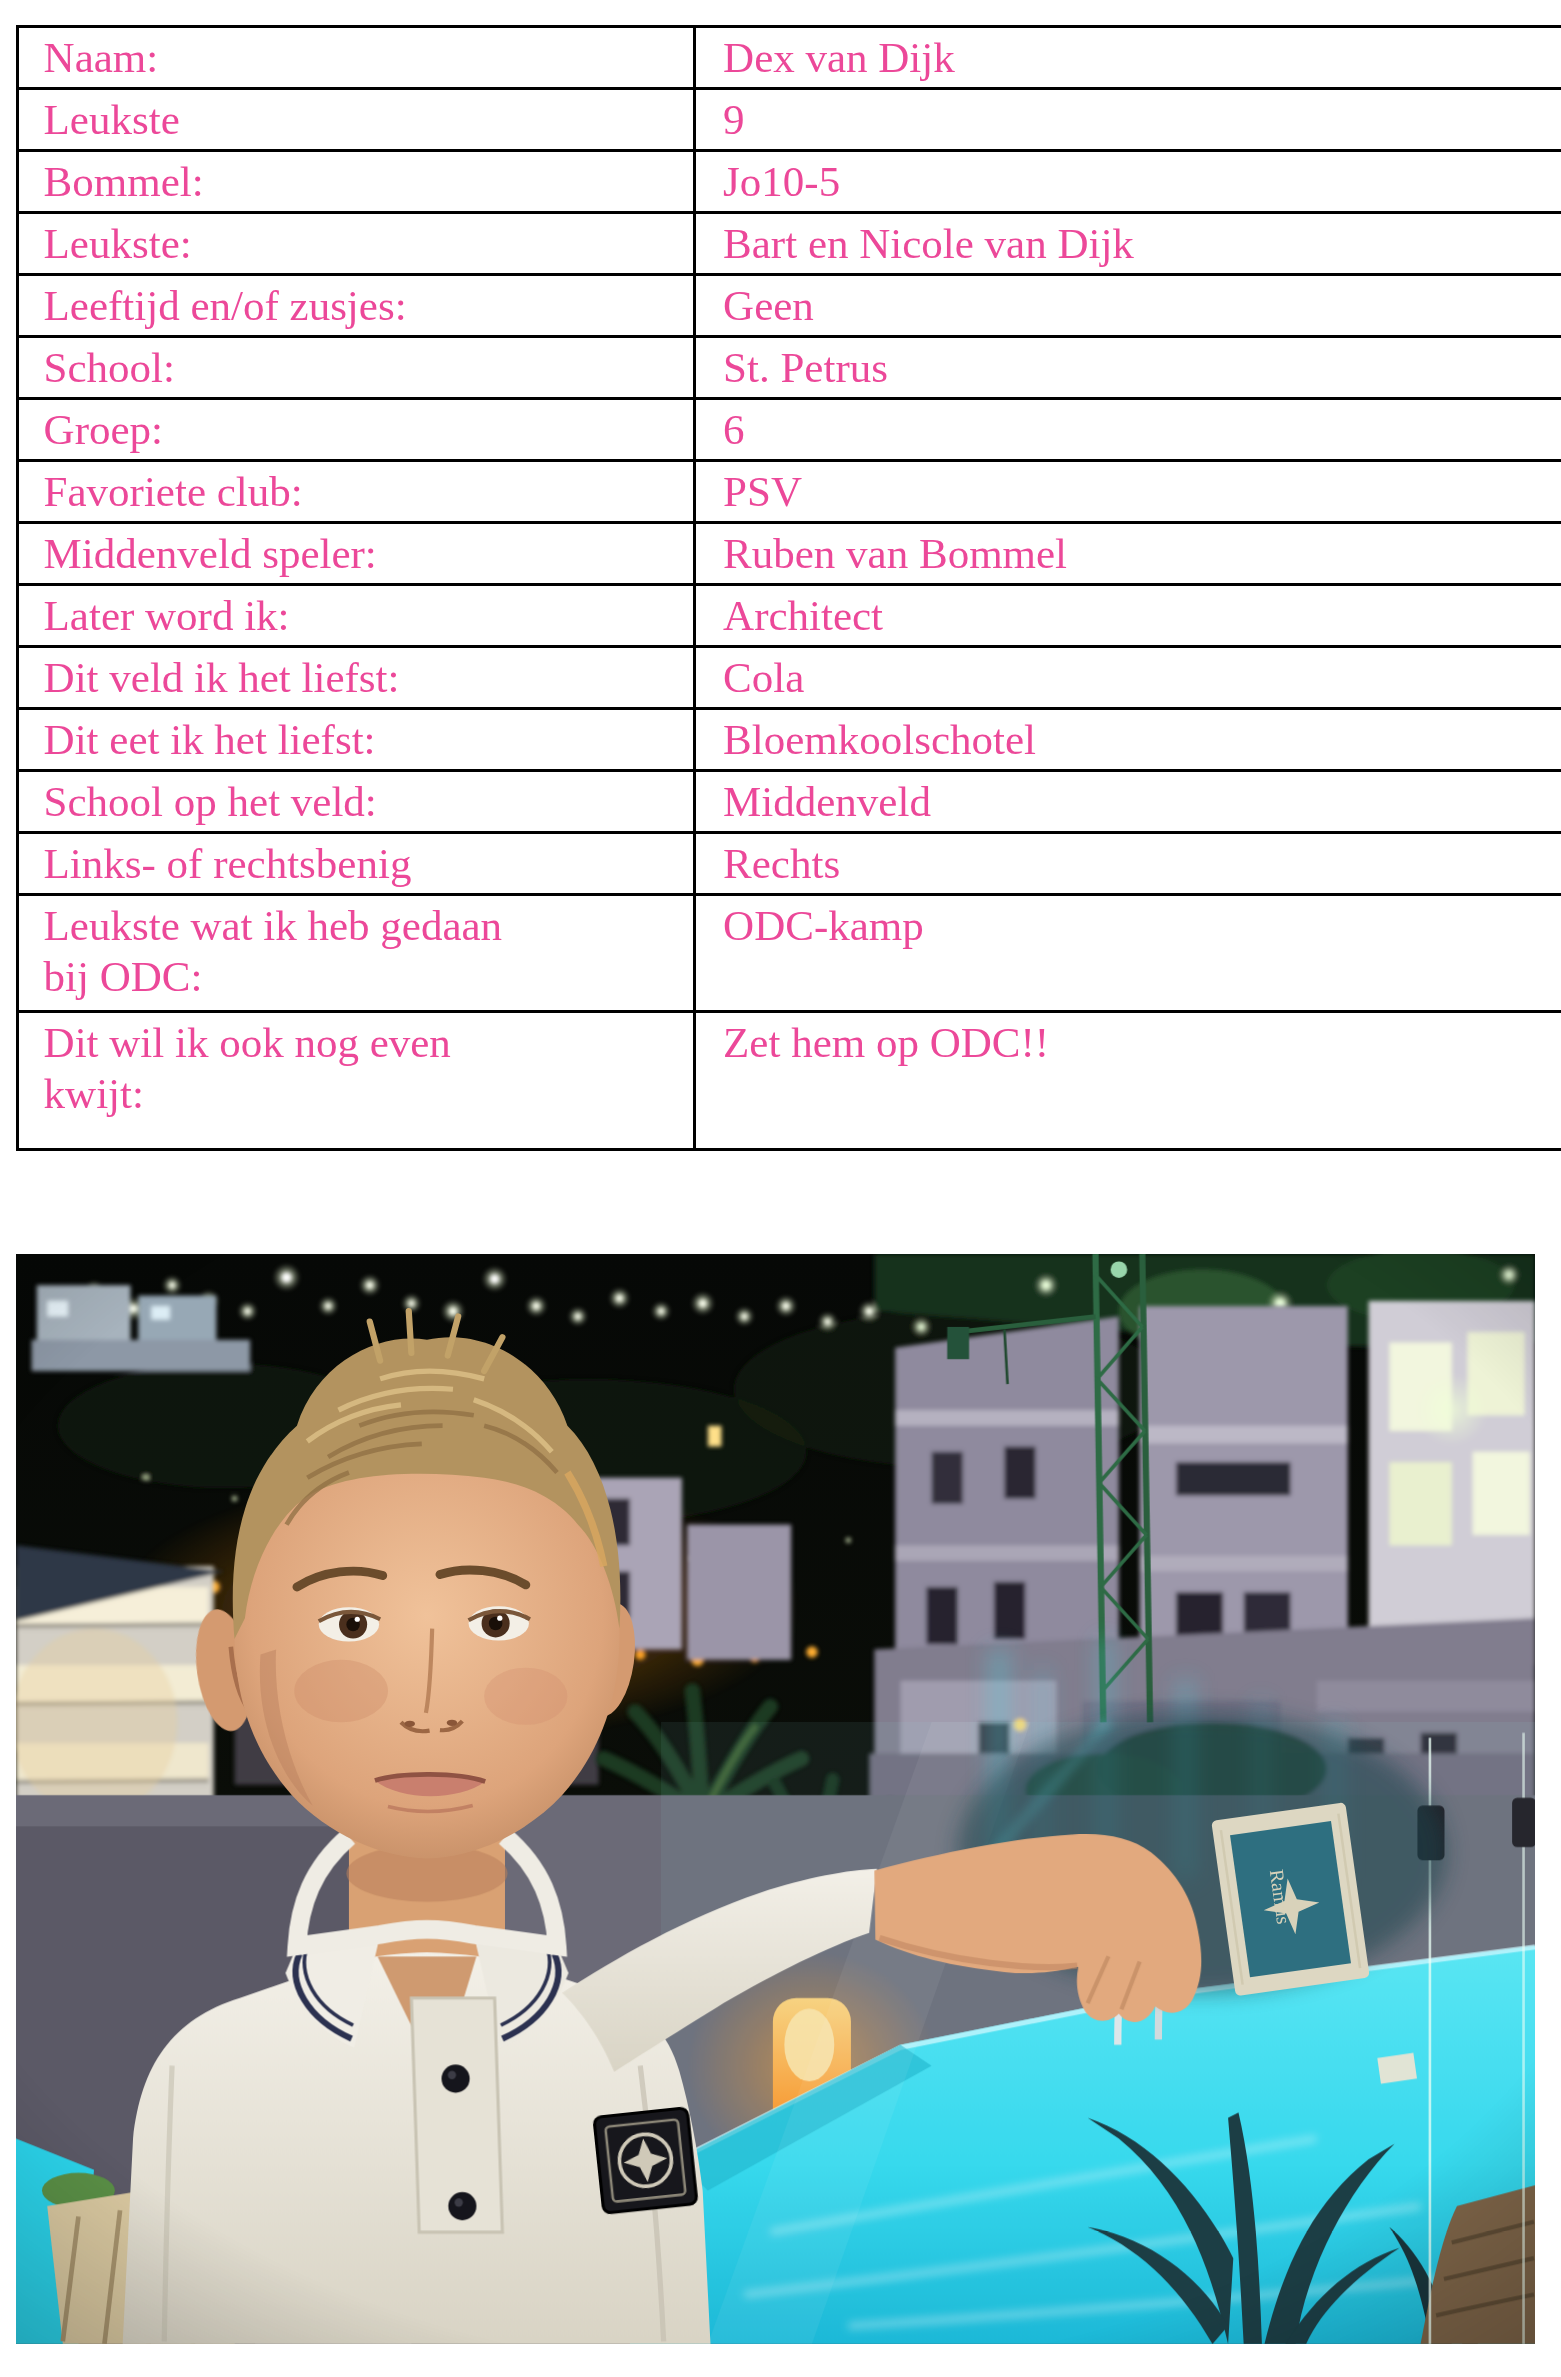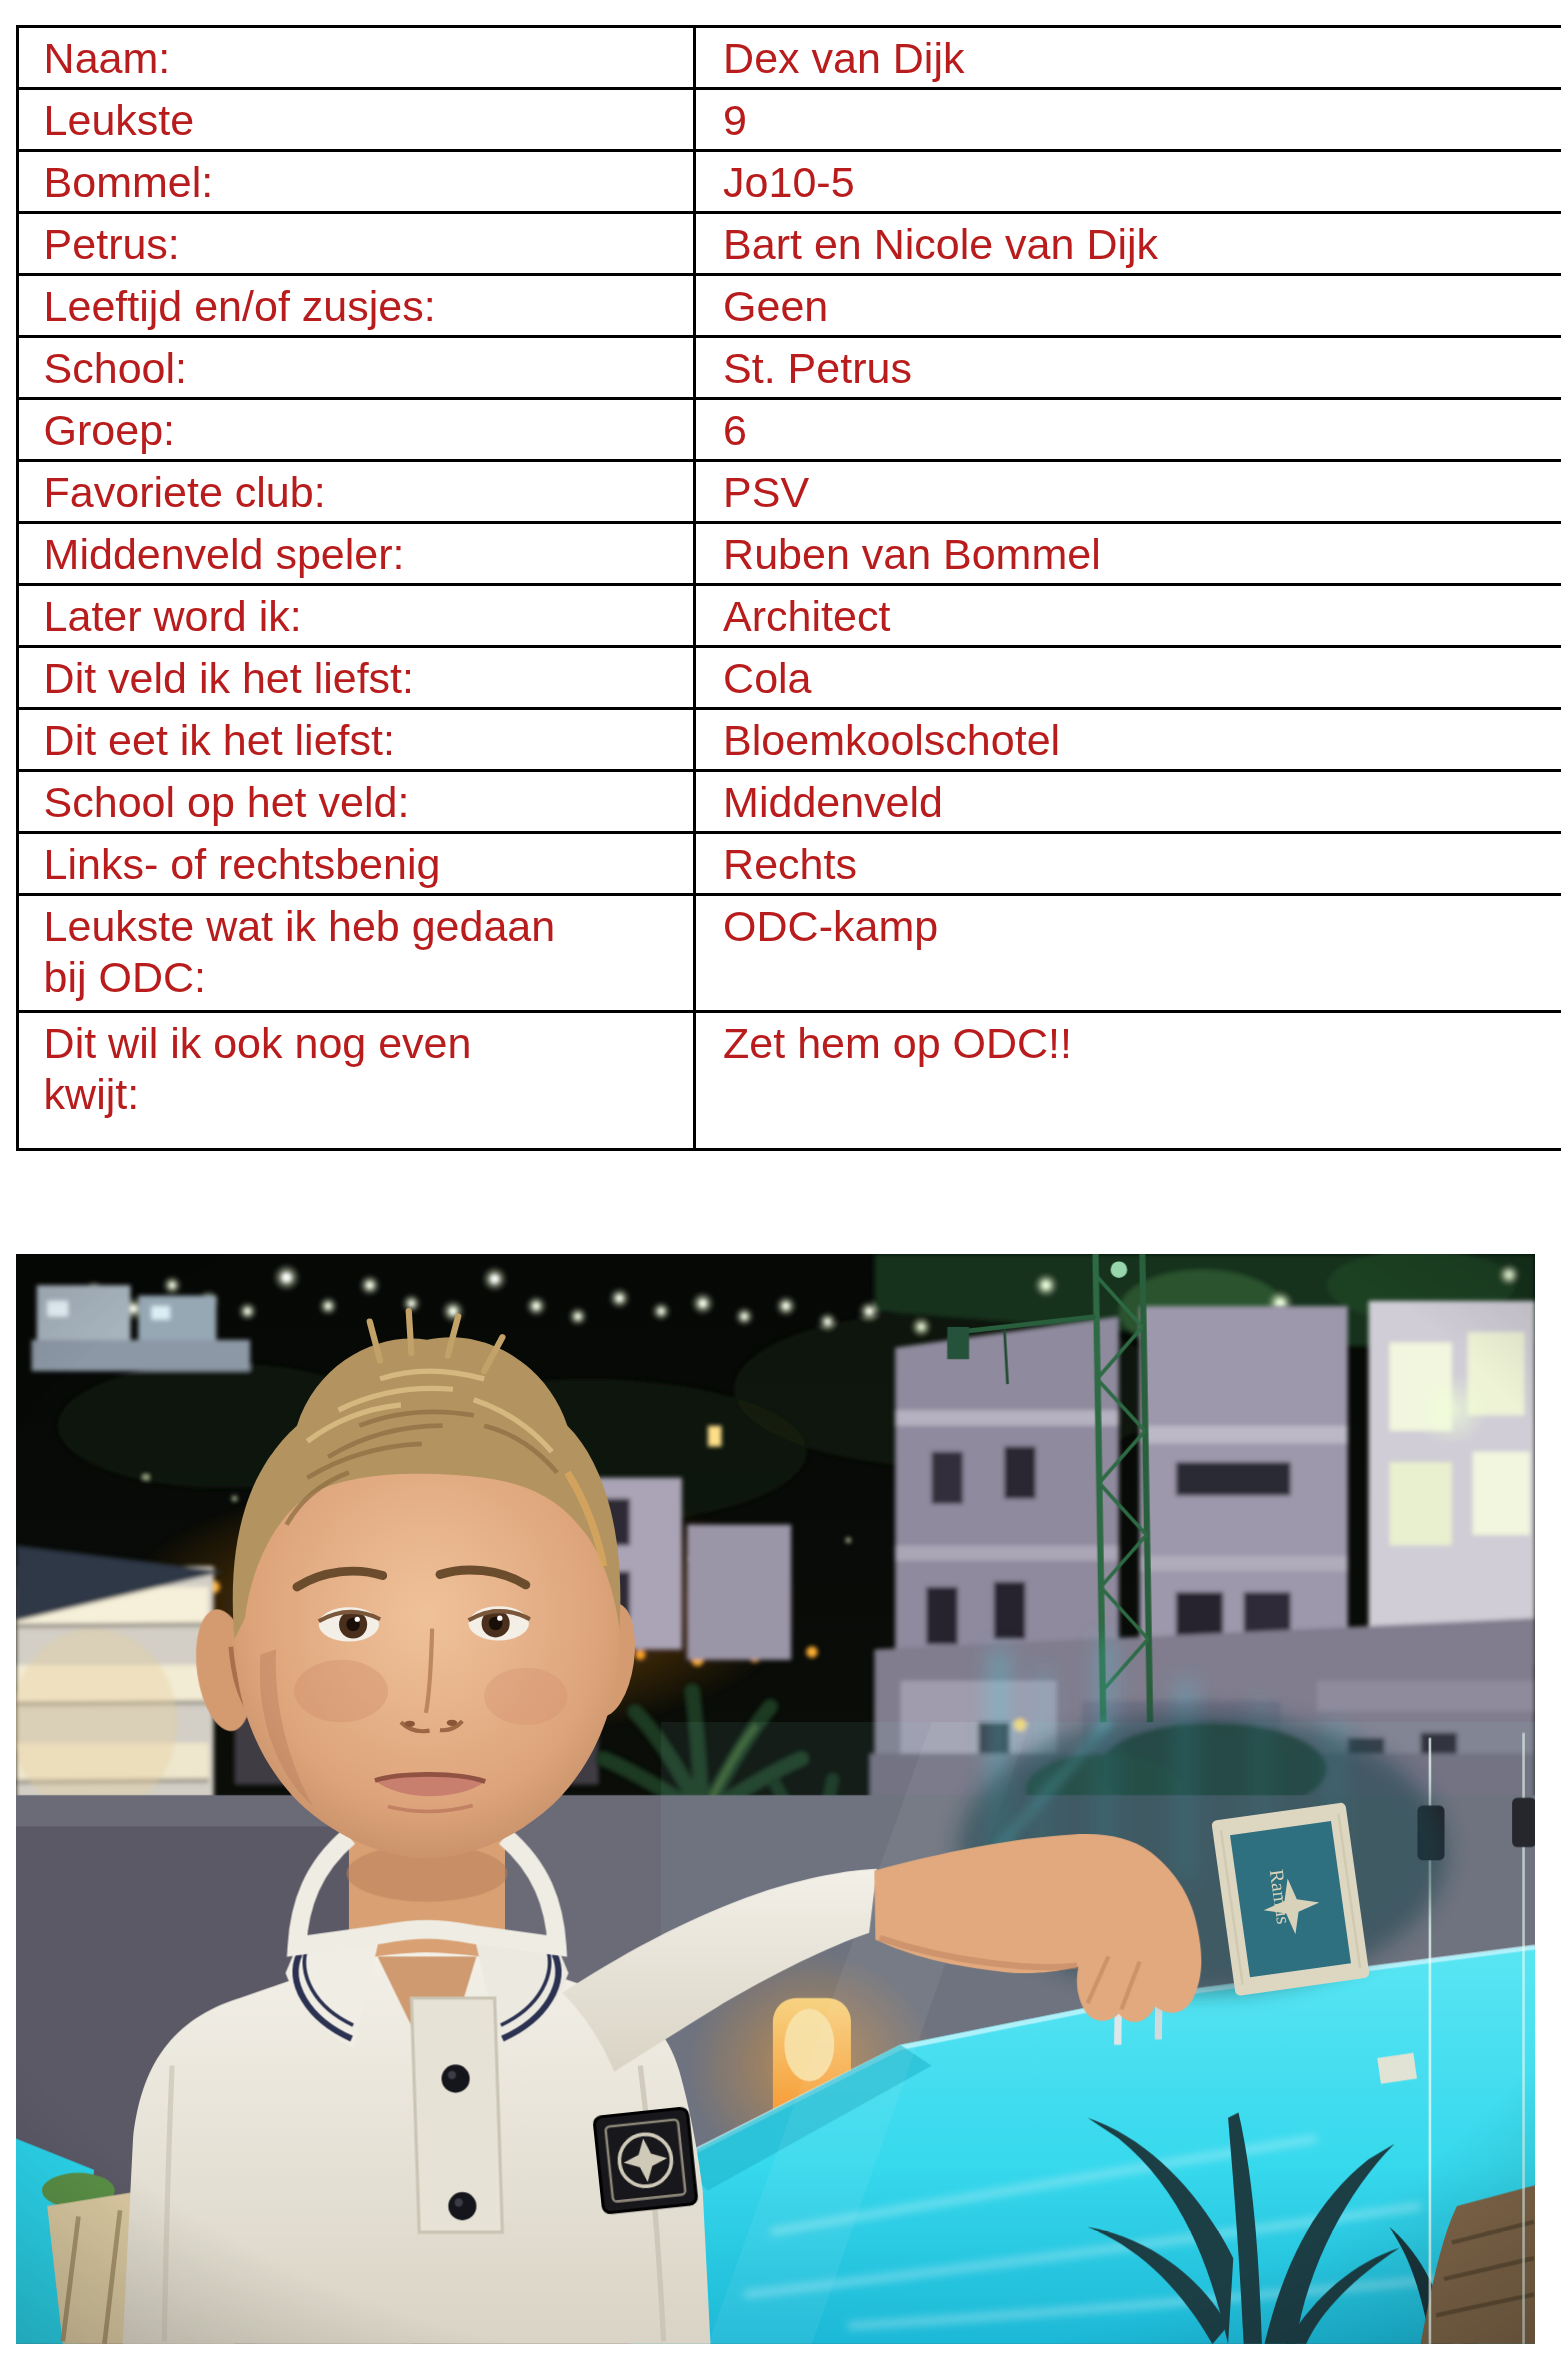--- a/index.html
+++ b/index.html
@@ -1,21 +1,21 @@
 <!DOCTYPE html>
 <html style="font-size:8.3px"><head>
 <meta charset="utf-8">
 <style>
   html,body{margin:0;padding:0;background:#ffffff;}
   .page{position:relative;width:1561px;height:2377px;background:#ffffff;overflow:hidden;
         font-family:"Liberation Sans",sans-serif;}
   table.profile-table{position:absolute;left:15.6px;top:25px;width:1567px;
         border-collapse:collapse;table-layout:fixed;}
-  .profile-table td{border:3.6px solid #000;font-size:43px;line-height:1.18;color:#b91c1c;
-        vertical-align:top;overflow:hidden;}
+  .profile-table td{border:3.6px solid #000;font-size:43px;line-height:1.18;color:#ec4899;
+        vertical-align:top;overflow:hidden;font-family:Liberation Serif, serif;}
   .profile-table tr{height:57px;}
   .profile-table tr.row-tall-a{height:117px;}
   .profile-table tr.row-tall-b{height:138px;}
   td.cell-label{width:637px;padding:5.2px 12.5px 3.1px 25px;white-space:pre-line;}
   td.cell-value{padding:5.2px 12.5px 3.1px 27px;}
   .photo-frame{position:absolute;left:15.6px;top:1254px;width:1519px;height:1090px;}
   .photo-frame svg{display:block;width:1519px;height:1090px;}
 </style>
 </head>
 <body>
@@ -30,21 +30,21 @@
         </tr>
         <tr>
           <td class="cell-label">Leukste</td>
           <td class="cell-value">9</td>
         </tr>
         <tr>
           <td class="cell-label">Bommel:</td>
           <td class="cell-value">Jo10-5</td>
         </tr>
         <tr>
-          <td class="cell-label">Petrus:</td>
+          <td class="cell-label">Leukste:</td>
           <td class="cell-value">Bart en Nicole van Dijk</td>
         </tr>
         <tr>
           <td class="cell-label">Leeftijd en/of zusjes:</td>
           <td class="cell-value">Geen</td>
         </tr>
         <tr>
           <td class="cell-label">School:</td>
           <td class="cell-value">St. Petrus</td>
         </tr>

